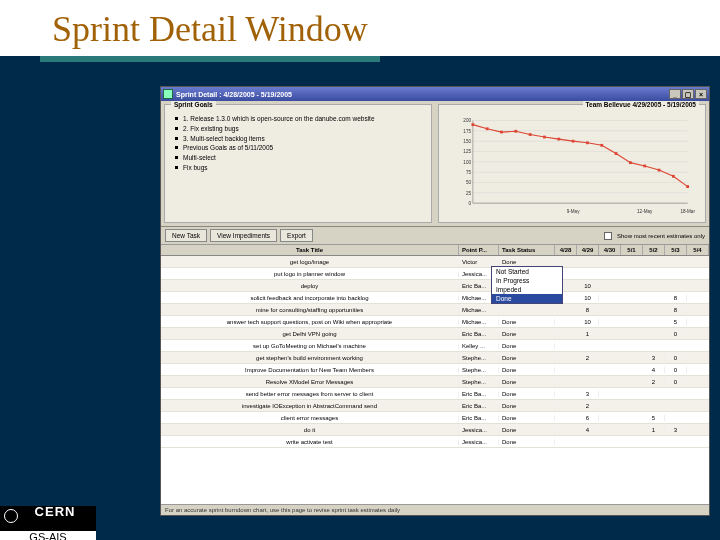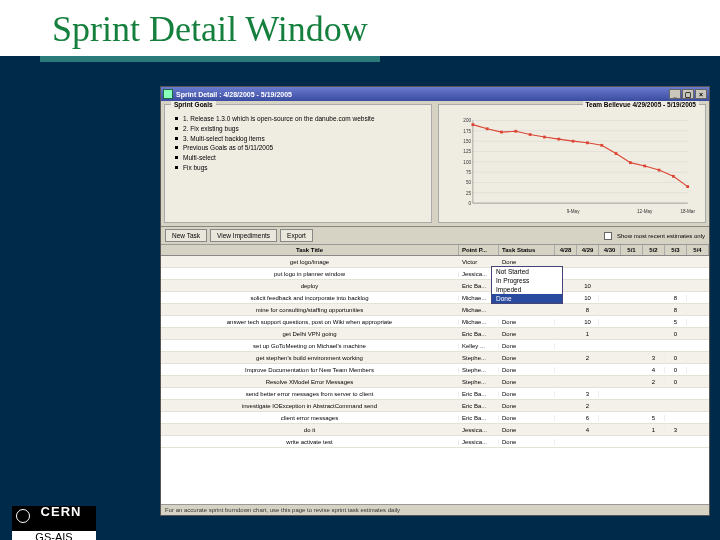--- a/index.html
+++ b/index.html
@@ -1,19 +1,19 @@
 <!DOCTYPE html>
 <html><head>
 <meta charset="utf-8">
 <style>
   * { box-sizing: border-box; margin: 0; padding: 0; }
   html, body { width: 720px; height: 540px; overflow: hidden; font-family: Arial, Helvetica, sans-serif; }
   body { background: #002a4a; }
 
-  .slide-title { font-family: "Times New Roman", serif; font-size: 36px; color: #15803d; padding: 8px 0 6px 52px; background: #fff; }
+  .slide-title { font-family: "Times New Roman", serif; font-size: 36px; color: #a16207; padding: 8px 0 6px 52px; background: #fff; }
   .title-underline { height: 6px; background: #2a7a7a; margin-left: 40px; width: 340px; }
 
   .app-window {
     position: absolute; left: 160px; top: 86px; width: 550px; height: 430px;
     background: #d6d2c4; border: 1px solid #555; display: flex; flex-direction: column;
     font-size: 7px; color: #000;
   }
   .titlebar {
     height: 14px; background: linear-gradient(#6a7bd0,#3a4c9f); color: #fff;
     display: flex; align-items: center; padding: 0 2px; font-weight: bold; font-size: 7px;
@@ -63,21 +63,21 @@
 
   .status-menu {
     position: absolute; background: #fff; border: 1px solid #447; font-size: 6.5px; z-index: 5;
     left: 330px; top: 10px; width: 72px;
   }
   .status-menu div { padding: 1px 4px; }
   .status-menu .sel { background: #2a4aa0; color: #fff; }
 
   .footer-hint { font-size: 6px; color: #333; padding: 2px 4px; background: #d6d2c4; border-top: 1px solid #999; }
 
-  .cern-badge { position: absolute; left: 12px; bottom: 0; height: 34px; width: 84px; background: #000; color: #fff; display: flex; flex-direction: column; justify-content: center; align-items: center; font-size: 13px; }
+  .cern-badge { position: absolute; left: 0; bottom: 0; height: 34px; width: 96px; background: #000; color: #fff; display: flex; flex-direction: column; justify-content: center; align-items: center; font-size: 13px; }
   .cern-badge .ring { width: 14px; height: 14px; border: 1.5px solid #fff; border-radius: 50%; position: absolute; left: 4px; top: 3px; }
   .cern-line1 { font-weight: bold; letter-spacing: 1px; margin-left: 14px; font-size: 13px; }
   .cern-line2 { font-size: 11px; color: #ddd; background: #fff; color: #000; width: 100%; text-align: center; margin-top: 12px; }
 </style>
 </head>
 <body>
 
 <div class="slide-title">Sprint Detail Window</div>
 <div class="title-underline"></div>
 

